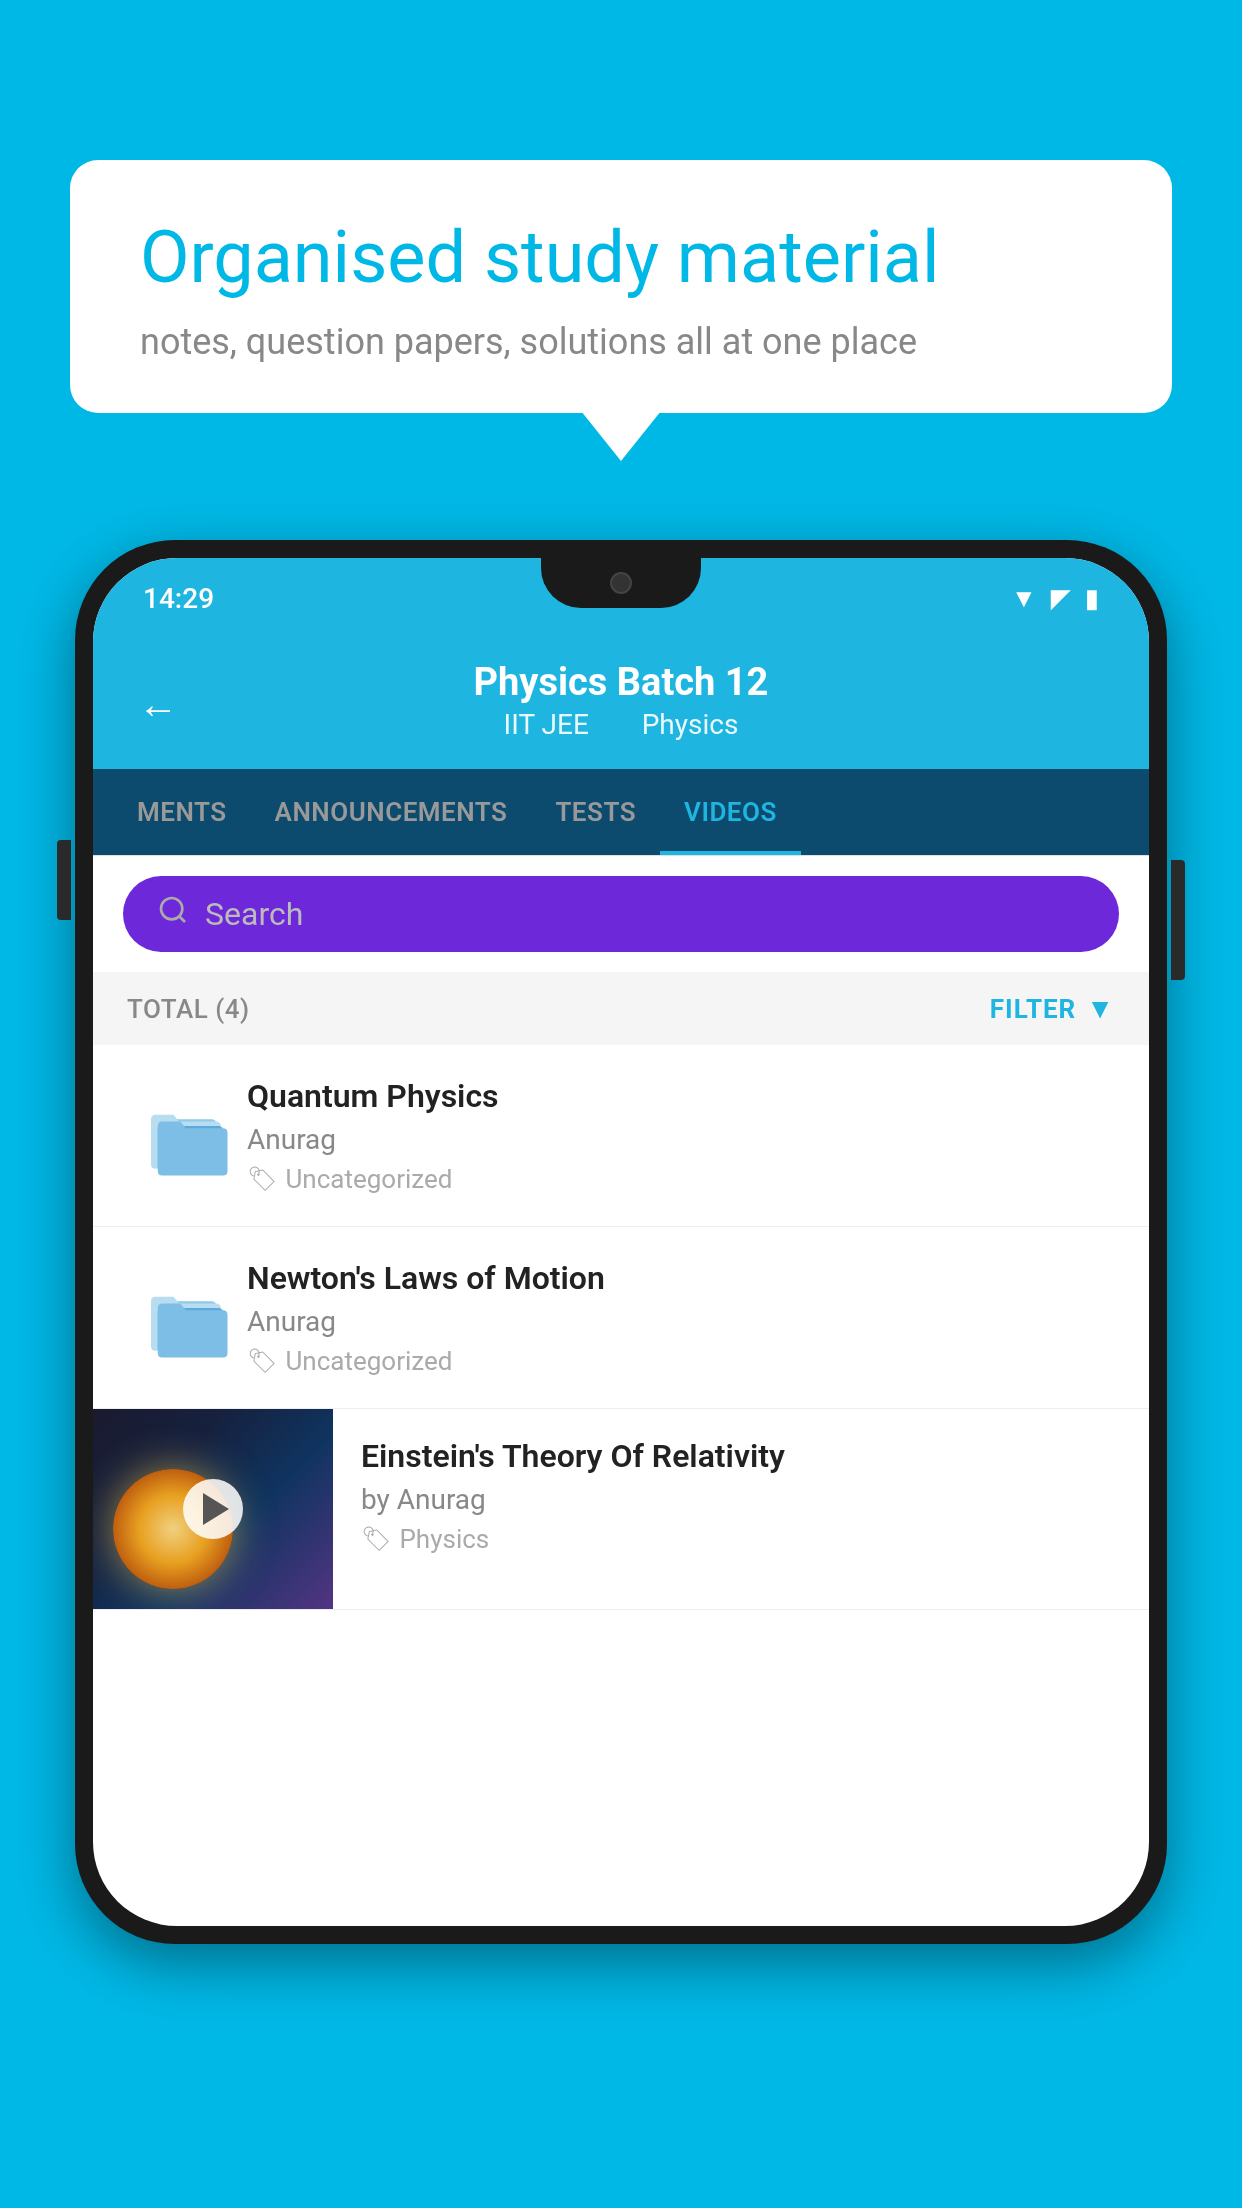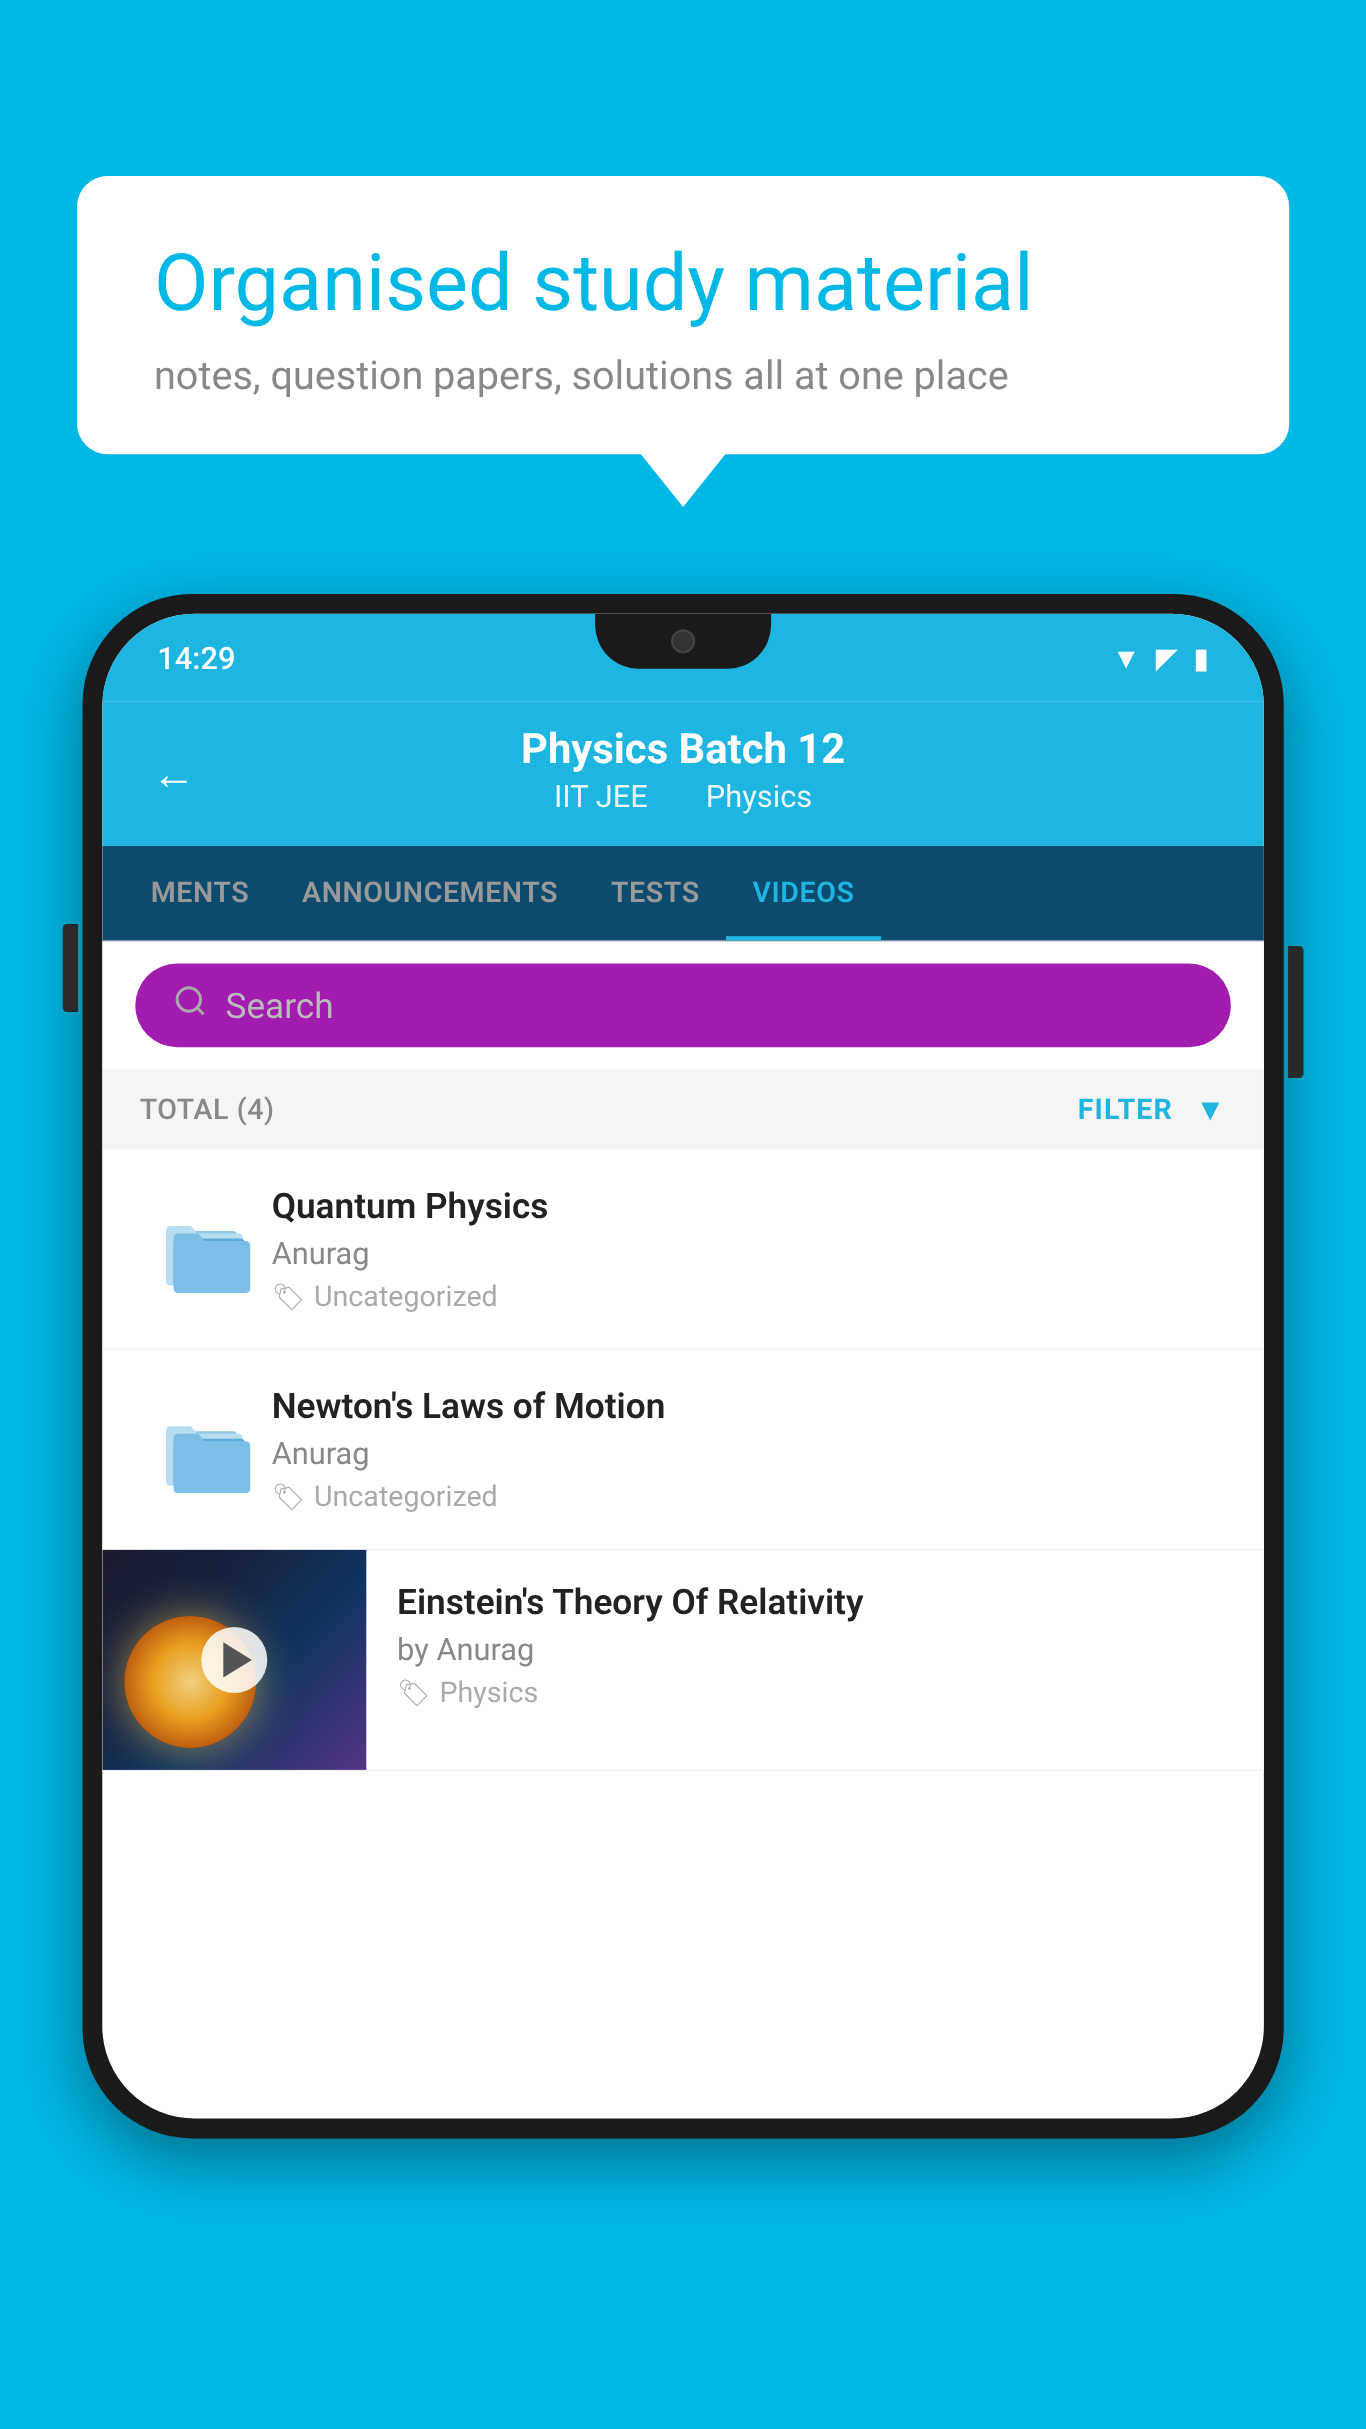--- a/index.html
+++ b/index.html
@@ -208,21 +208,21 @@
       height: 4px;
       background: #1eb5e0;
     }
 
     
     .search-bar {
       background: white;
       padding: 20px 30px;
     }
     .search-input-wrapper {
-      background: #a21caf;
+      background: #6d28d9;
       border-radius: 40px;
       display: flex;
       align-items: center;
       padding: 18px 34px;
       gap: 16px;
     }
     .search-icon-svg {
       color: #aaa;
       font-size: 32px;
     }
@@ -241,21 +241,21 @@
     }
     .total-count {
       font-size: 26px;
       color: #888;
       font-weight: 500;
       letter-spacing: 0.5px;
     }
     .filter-btn {
       display: flex;
       align-items: center;
-      gap: 20px;
+      gap: 10px;
       color: #1eb5e0;
       font-size: 26px;
       font-weight: 700;
       letter-spacing: 1px;
     }
     .filter-funnel {
       color: #1eb5e0;
       font-size: 28px;
     }
 

